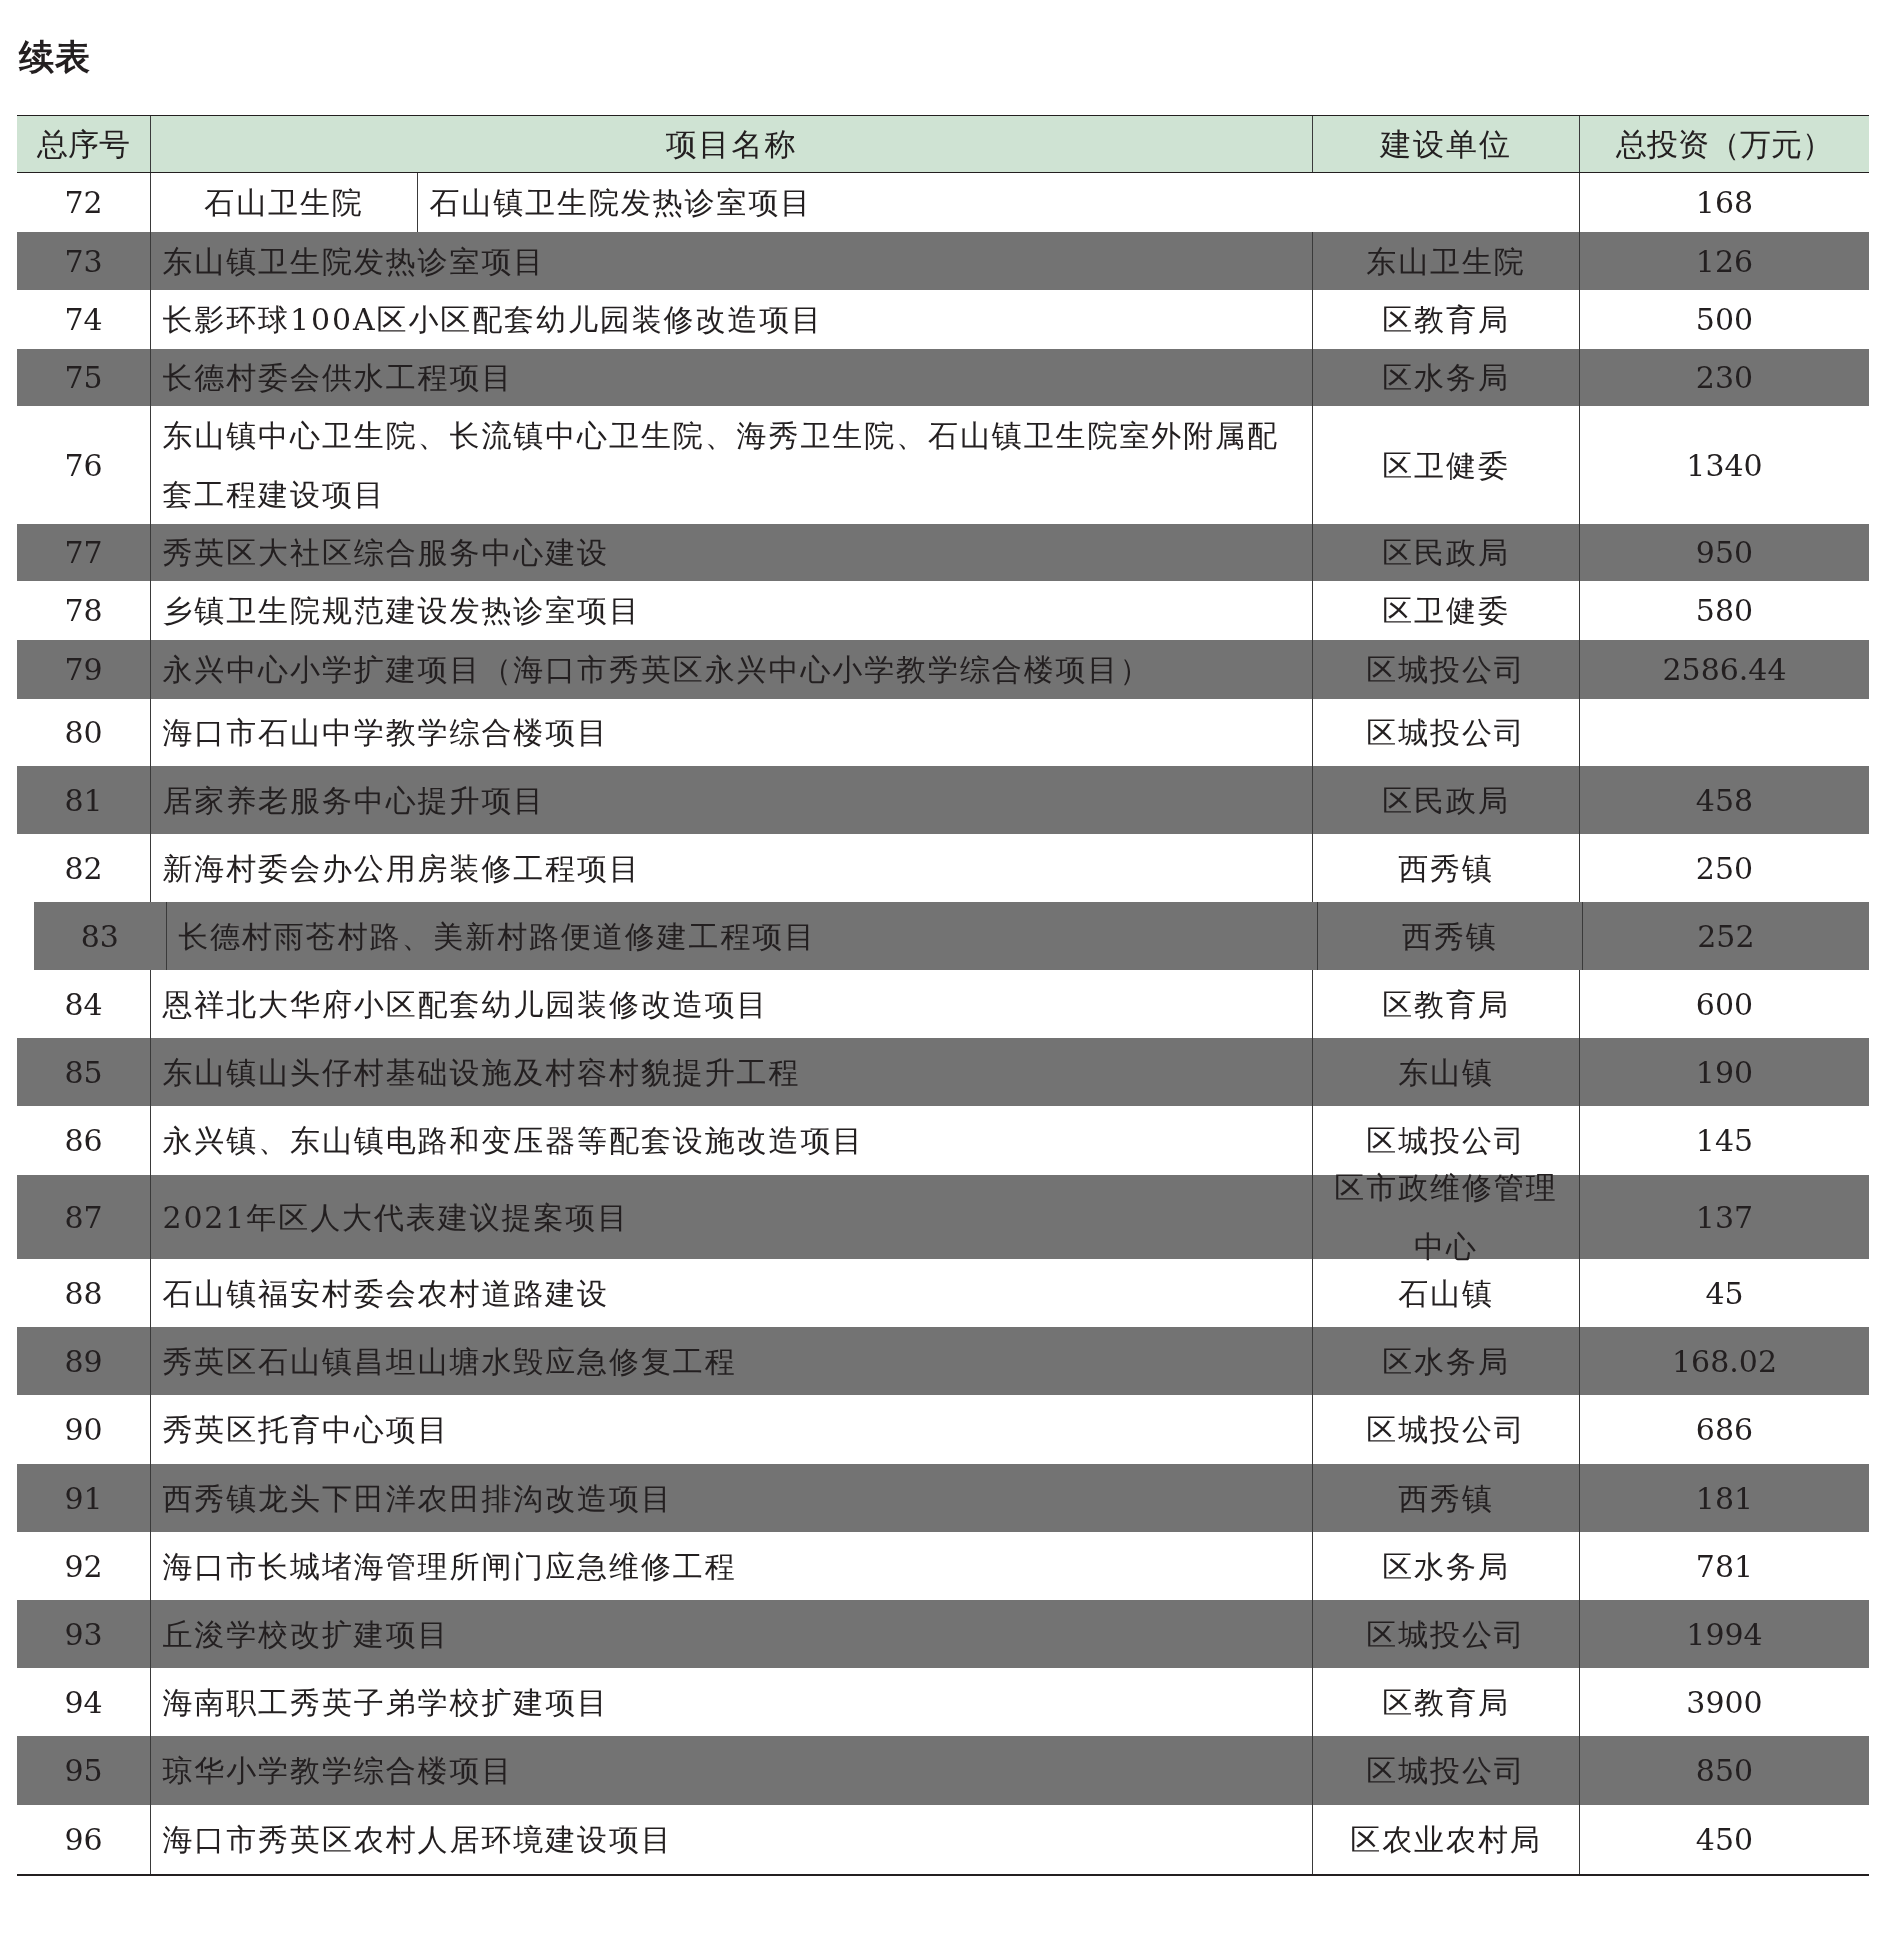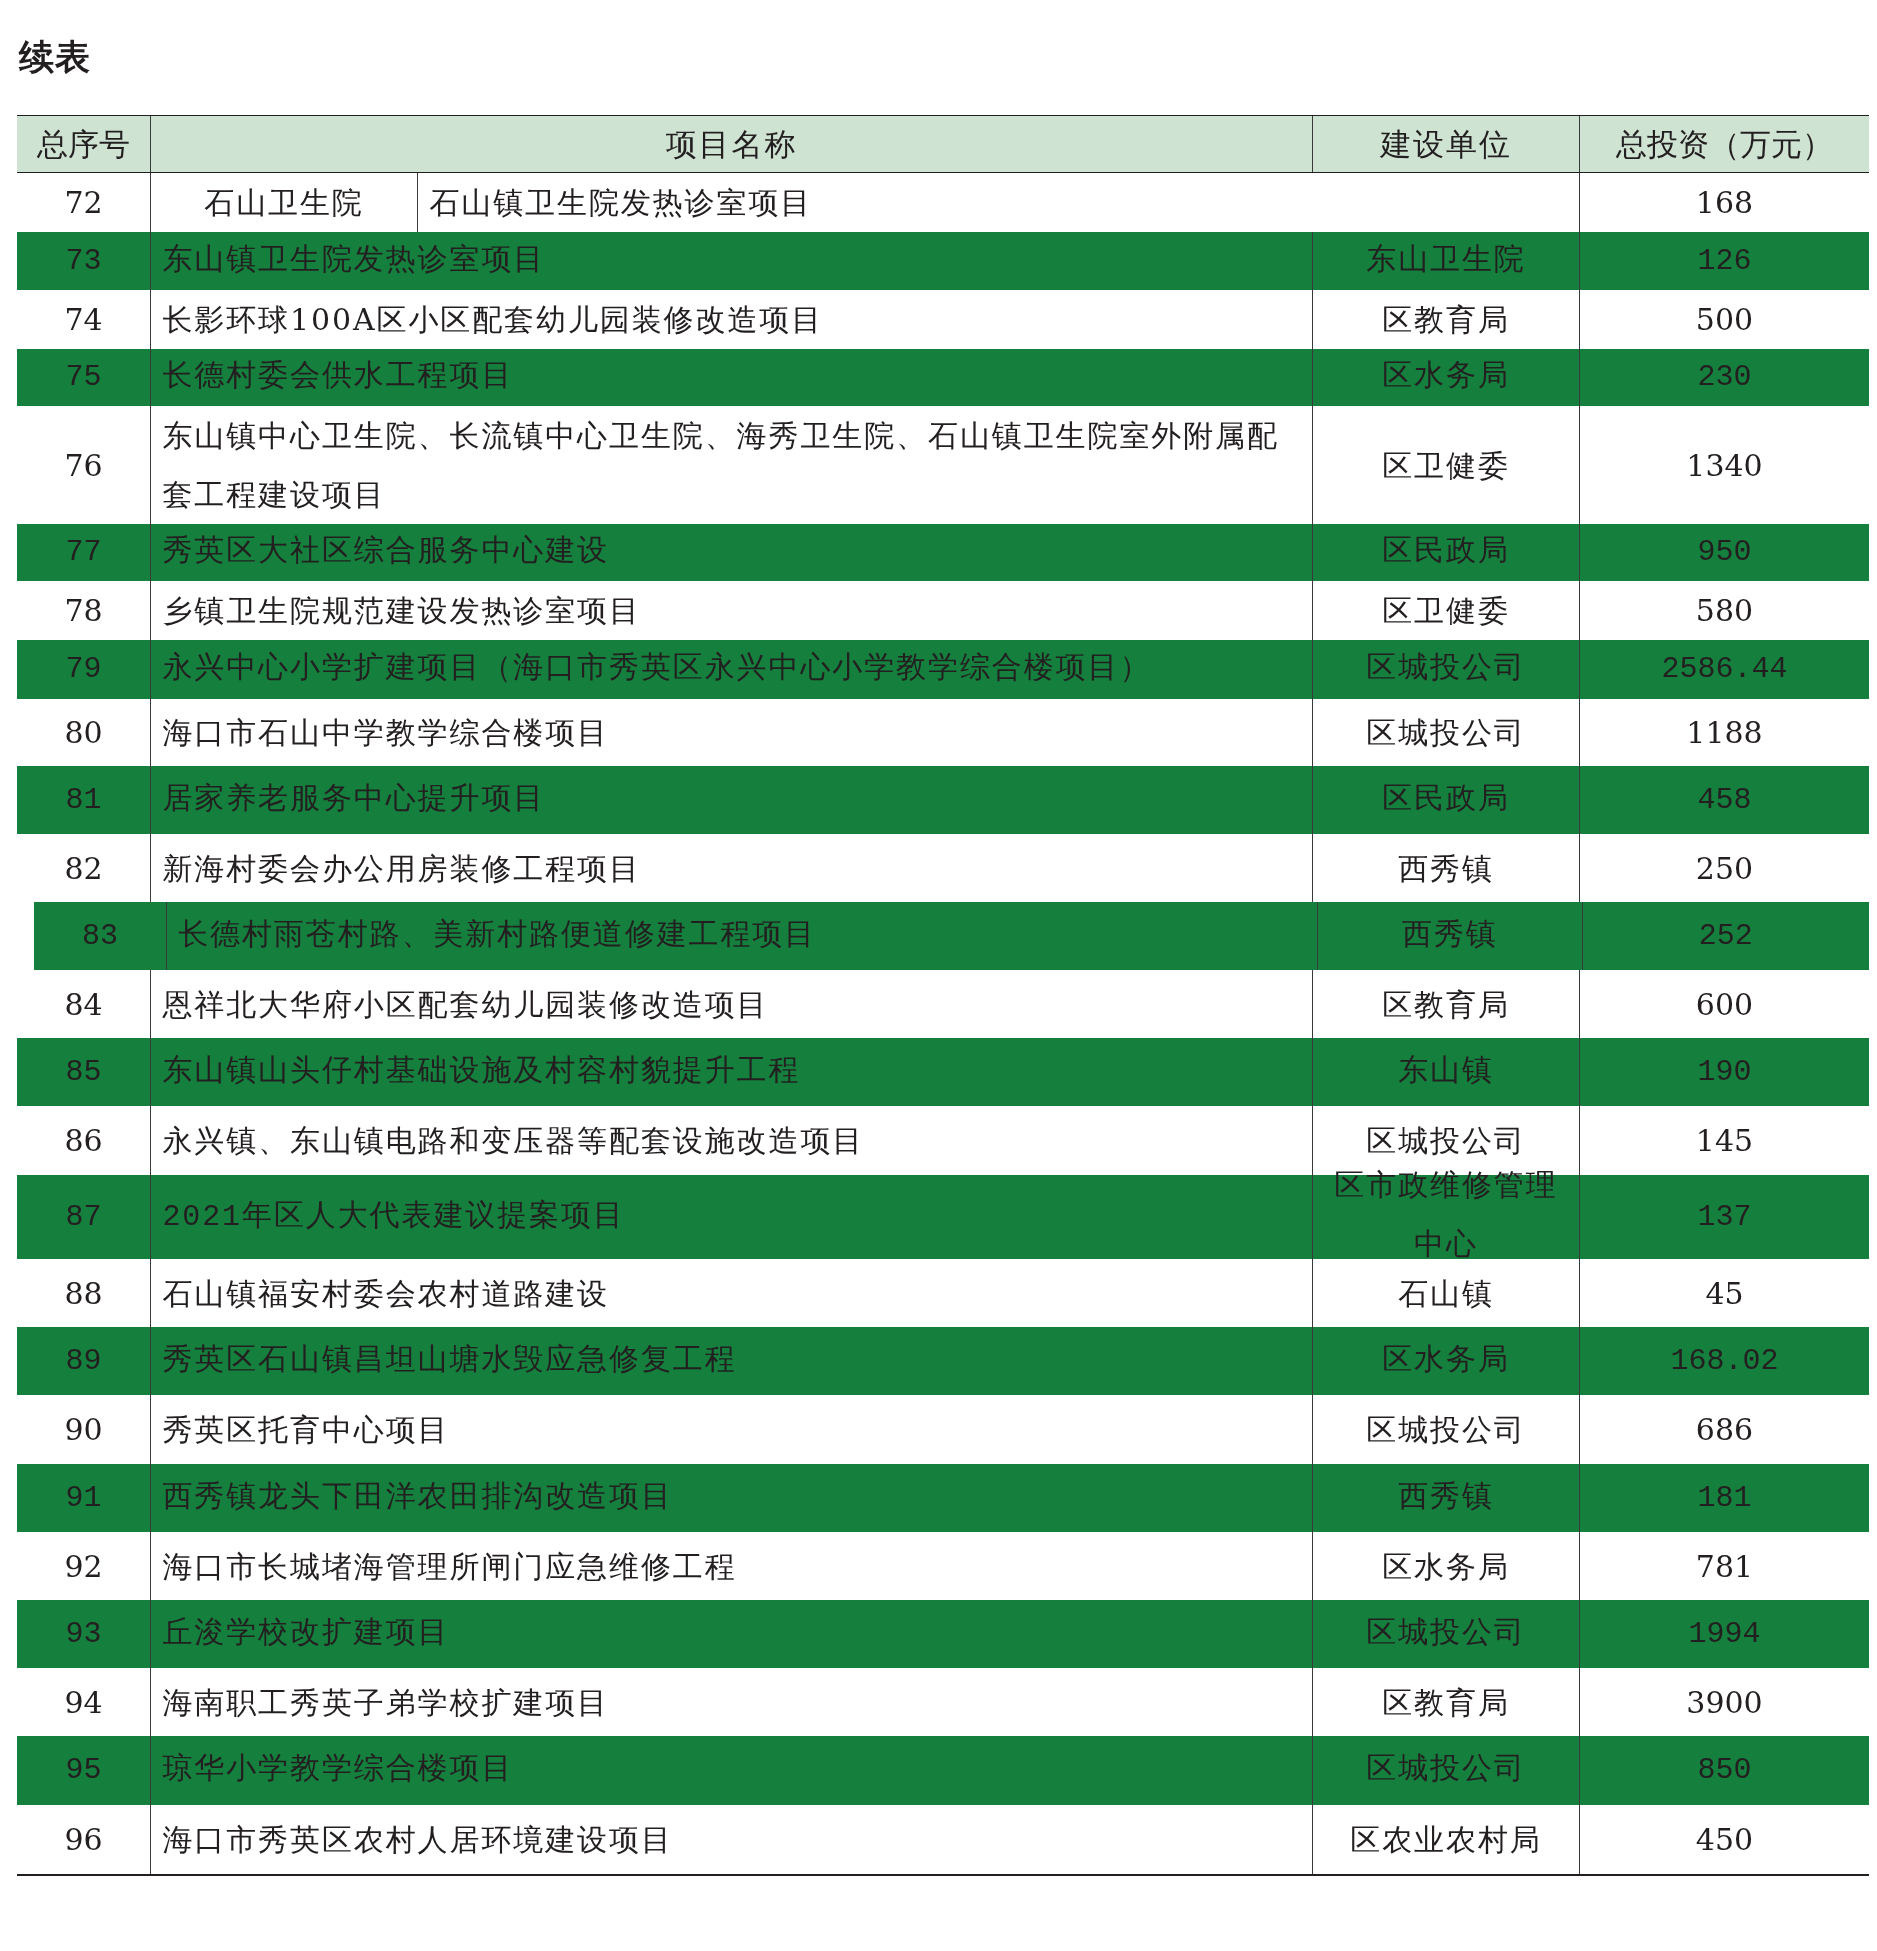--- a/index.html
+++ b/index.html
@@ -4,21 +4,21 @@
 <style>
   html, body { margin: 0; padding: 0; background: #ffffff; }
   body { width: 1878px; height: 1951px; position: relative; overflow: hidden;
          font-family: "DejaVu Serif", "Liberation Serif", serif; color: #231f20; }
   .title { position: absolute; left: 19px; top: 34px; font-family: "DejaVu Sans", "Liberation Sans", sans-serif;
            font-weight: bold; font-size: 35px; letter-spacing: 0.9px; color: #231f20; }
   .table { position: absolute; left: 17px; top: 115px; width: 1852px;
            border-top: 1.9px solid #231f20; border-bottom: 2.4px solid #231f20; }
   .row { display: flex; position: relative; }
   .row.header { background: #cfe3d3; height: 56px; border-bottom: 1.9px solid #231f20; }
-  .row.stripe { background: #15803d; font-family: Liberation Mono, monospace; }
+  .row.stripe { background: #737373; }
   .cell { display: flex; align-items: center; box-sizing: border-box; font-size: 30px; line-height: 59px; }
   .c1 { width: 134px; justify-content: center; border-right: 1.4px solid #3a3a3a; }
   .c2 { width: 1162px; justify-content: flex-start; padding-left: 11.4px; border-right: 1.4px solid #3a3a3a; letter-spacing: 1.9px; }
   .c3 { width: 267px; justify-content: center; text-align: center; border-right: 1.4px solid #3a3a3a; letter-spacing: 1.9px; }
   .c4 { width: 289px; justify-content: center; }
   .row.header .c2 { justify-content: center; padding-left: 0; }
   .row.header .cell { font-size: 31px; }
   .multi { display: block; white-space: normal; }
   .c2 .multi { width: 1136px; }
   .c3 .multi { width: 227px; text-align: center; }
@@ -151,23 +151,20 @@
       <div class="row" style="height: 67px;">
         <div class="cell c1">
           <span>80</span>
         </div>
         <div class="cell c2">
           <span>海口市石山中学教学综合楼项目</span>
         </div>
         <div class="cell c3">
           <span>区城投公司</span>
         </div>
-        <div class="cell c4">
-          <span>1188</span>
-        </div>
       </div>
       <div class="row stripe" style="height: 68px;">
         <div class="cell c1">
           <span>81</span>
         </div>
         <div class="cell c2">
           <span>居家养老服务中心提升项目</span>
         </div>
         <div class="cell c3">
           <span>区民政局</span>

